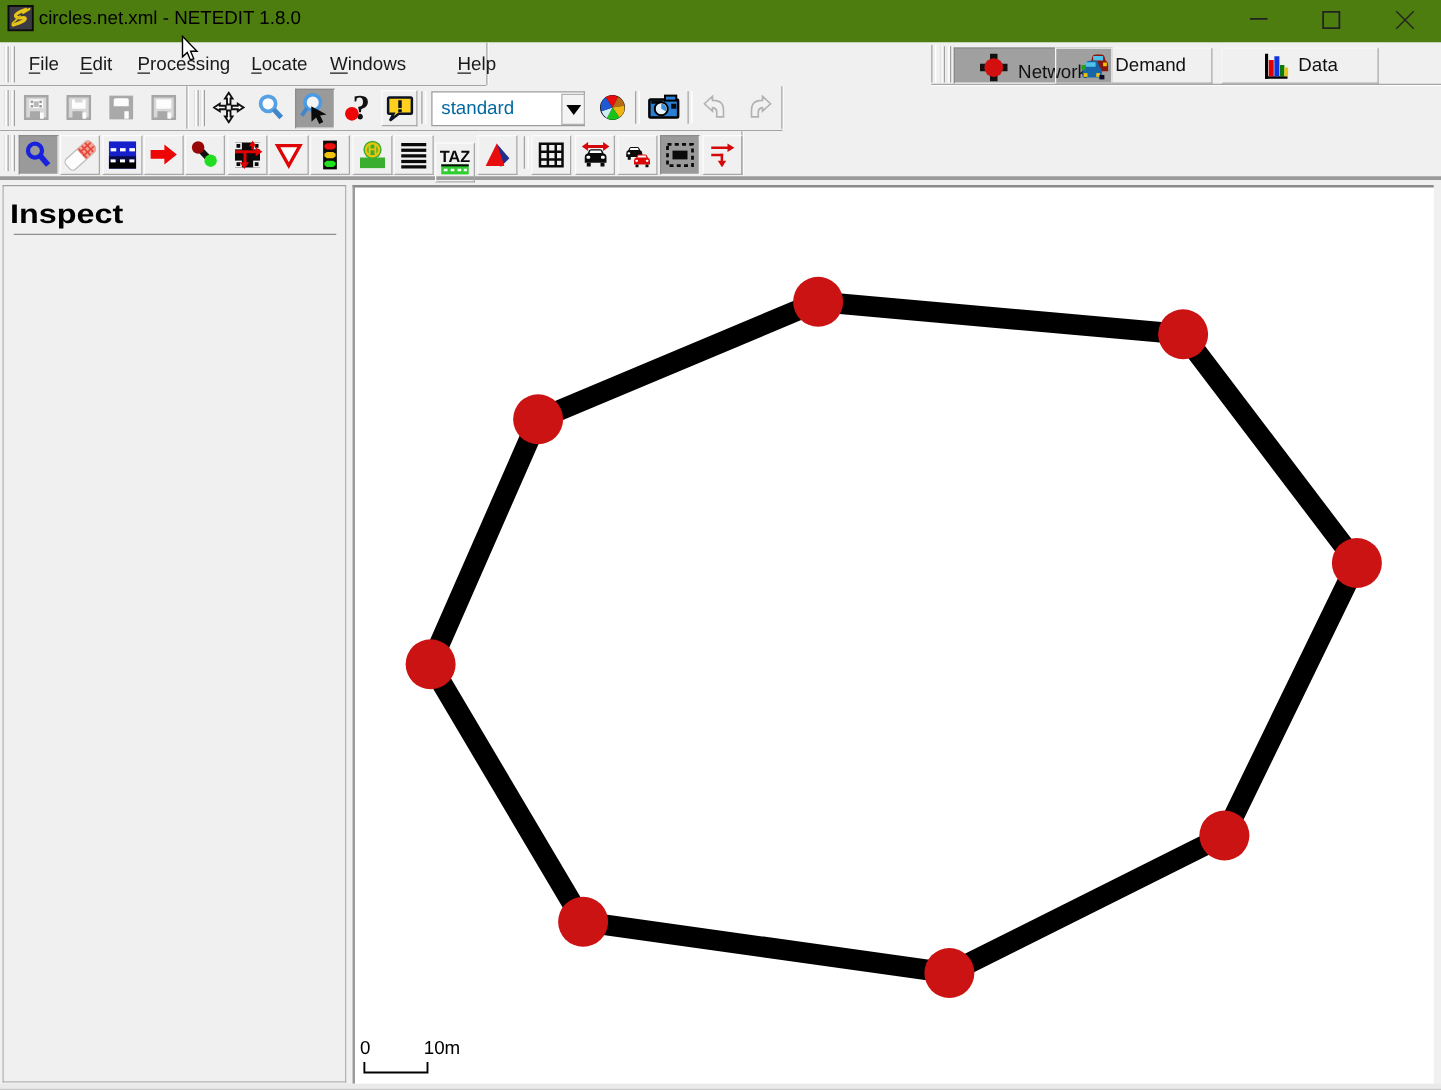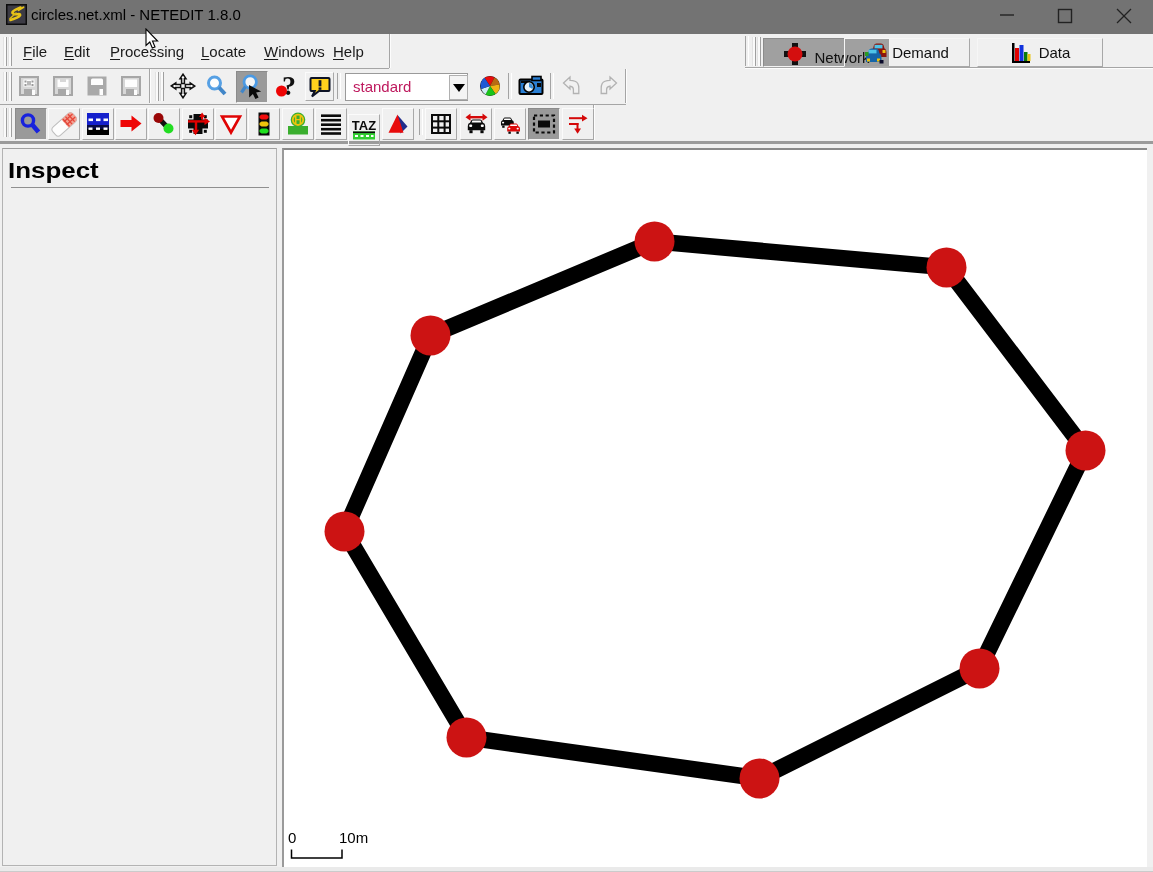--- a/index.html
+++ b/index.html
@@ -1,20 +1,20 @@
 <!DOCTYPE html>
 <html><head>
 <meta charset="utf-8">
 <style>
   html,body{margin:0;padding:0;}
   body{width:1153px;height:872px;position:relative;overflow:hidden;
        font-family:"Liberation Sans", sans-serif;background:#f0f0f0;}
   .abs{position:absolute;}
   
-  #titlebar{left:0;top:0;width:1153px;height:34px;background:#737373;}
+  #titlebar{left:0;top:0;width:1153px;height:34px;background:#4d7c0f;}
   #apptitle{left:31px;top:6px;font-size:15px;color:#000;}
   
   #menurow{left:0;top:34px;width:1153px;height:34px;background:#f0f0f0;}
   #row1{left:0;top:69px;width:1153px;height:35px;background:#f0f0f0;}
   #row2{left:0;top:105px;width:1153px;height:36px;background:#f0f0f0;border-bottom:3px solid #9b9b9b;}
   .grip{width:2px;background:#fafafa;border-left:1px solid #e2e2e2;border-right:1px solid #9f9f9f;}
   
   .mi{position:absolute;top:9px;font-size:15px;color:#1a1a1a;}
   .mi u{text-decoration:underline;text-underline-offset:2px;}
   
@@ -66,21 +66,21 @@
   <div class="hline" style="left:0;top:34px;width:389px"></div>
   <div class="vline" style="left:389px;top:0;height:34px"></div>
   <div class="hline" style="left:745px;top:33px;width:408px"></div>
   <div class="grip abs" style="left:3px;top:3px;height:29px"></div>
   <div class="grip abs" style="left:8px;top:3px;height:29px"></div>
   <div class="mi" style="left:23px"><u>F</u>ile</div>
   <div class="mi" style="left:64px"><u>E</u>dit</div>
   <div class="mi" style="left:110px"><u>P</u>rocessing</div>
   <div class="mi" style="left:201px"><u>L</u>ocate</div>
   <div class="mi" style="left:264px"><u>W</u>indows</div>
-  <div class="mi" style="left:333px"><u>H</u>elp</div>
+  <div class="mi" style="left:366px"><u>H</u>elp</div>
   <div class="sep" style="left:745px;top:2px;height:30px"></div>
   <div class="grip abs" style="left:752px;top:3px;height:29px"></div>
   <div class="grip abs" style="left:757px;top:3px;height:29px"></div>
   <div class="tab" id="tabnet" style="left:763px;width:125px">
     <svg width="24" height="24" viewBox="0 0 24 24" style="margin-right:7px">
       <rect x="9" y="1" width="6" height="7" fill="#111"></rect>
       <rect x="9" y="16" width="6" height="7" fill="#111"></rect>
       <rect x="1" y="9" width="7" height="6" fill="#111"></rect>
       <rect x="16" y="9" width="7" height="6" fill="#111"></rect>
       <circle cx="12" cy="12" r="7.5" fill="#d40f0f"></circle>
@@ -184,21 +184,21 @@
   <div class="tbtn raised" style="left:305px;top:3px;width:27px;height:27px" id="sp">
     <svg width="24" height="24" viewBox="0 0 24 24">
       <path d="M3.5 3 H20.5 Q21.5 3 21.5 4 V15 Q21.5 16 20.5 16 H11 L4 21.5 L6.8 16 H3.5 Q2.5 16 2.5 15 V4 Q2.5 3 3.5 3 Z" fill="#ffd11d" stroke="#0d1326" stroke-width="2"></path>
       <rect x="10.6" y="5.2" width="2.8" height="6.2" fill="#0d1326"></rect>
       <rect x="10.6" y="12.4" width="2.8" height="2.4" fill="#0d1326"></rect>
     </svg>
   </div>
   <div class="sep" style="left:337px;top:4px;height:26px"></div>
 
   <div class="abs" style="left:345px;top:4px;width:121px;height:26px;background:#fff;border:1px solid #9a9a9a;">
-    <div class="abs" style="left:7px;top:4px;font-size:15px;color:#be185d">standard</div>
+    <div class="abs" style="left:7px;top:4px;font-size:15px;color:#0369a1">standard</div>
     <div class="abs" style="left:103px;top:1px;width:17px;height:23px;background:#f4f4f4;border:1px solid #b0b0b0;display:flex;align-items:center;justify-content:center">
       <svg width="12" height="8" viewBox="0 0 12 8">
           <path d="M0 0 H12 L6 8 Z" fill="#000"></path>
         </svg>
     </div>
   </div>
   <div class="tbtn" style="left:475px;top:2px" id="wheel">
     <svg width="22" height="22" viewBox="0 0 22 22">
       <circle cx="11" cy="11" r="10" fill="#111"></circle>
       <g>

